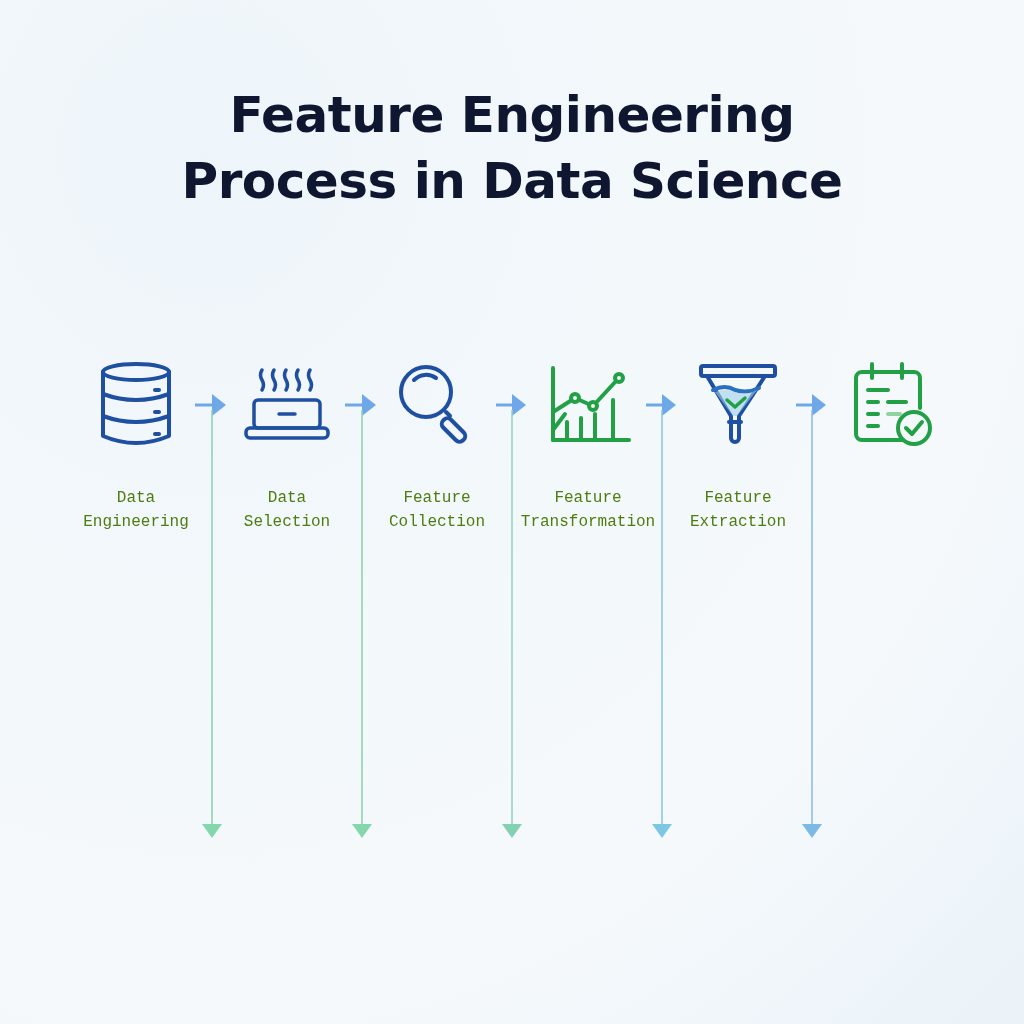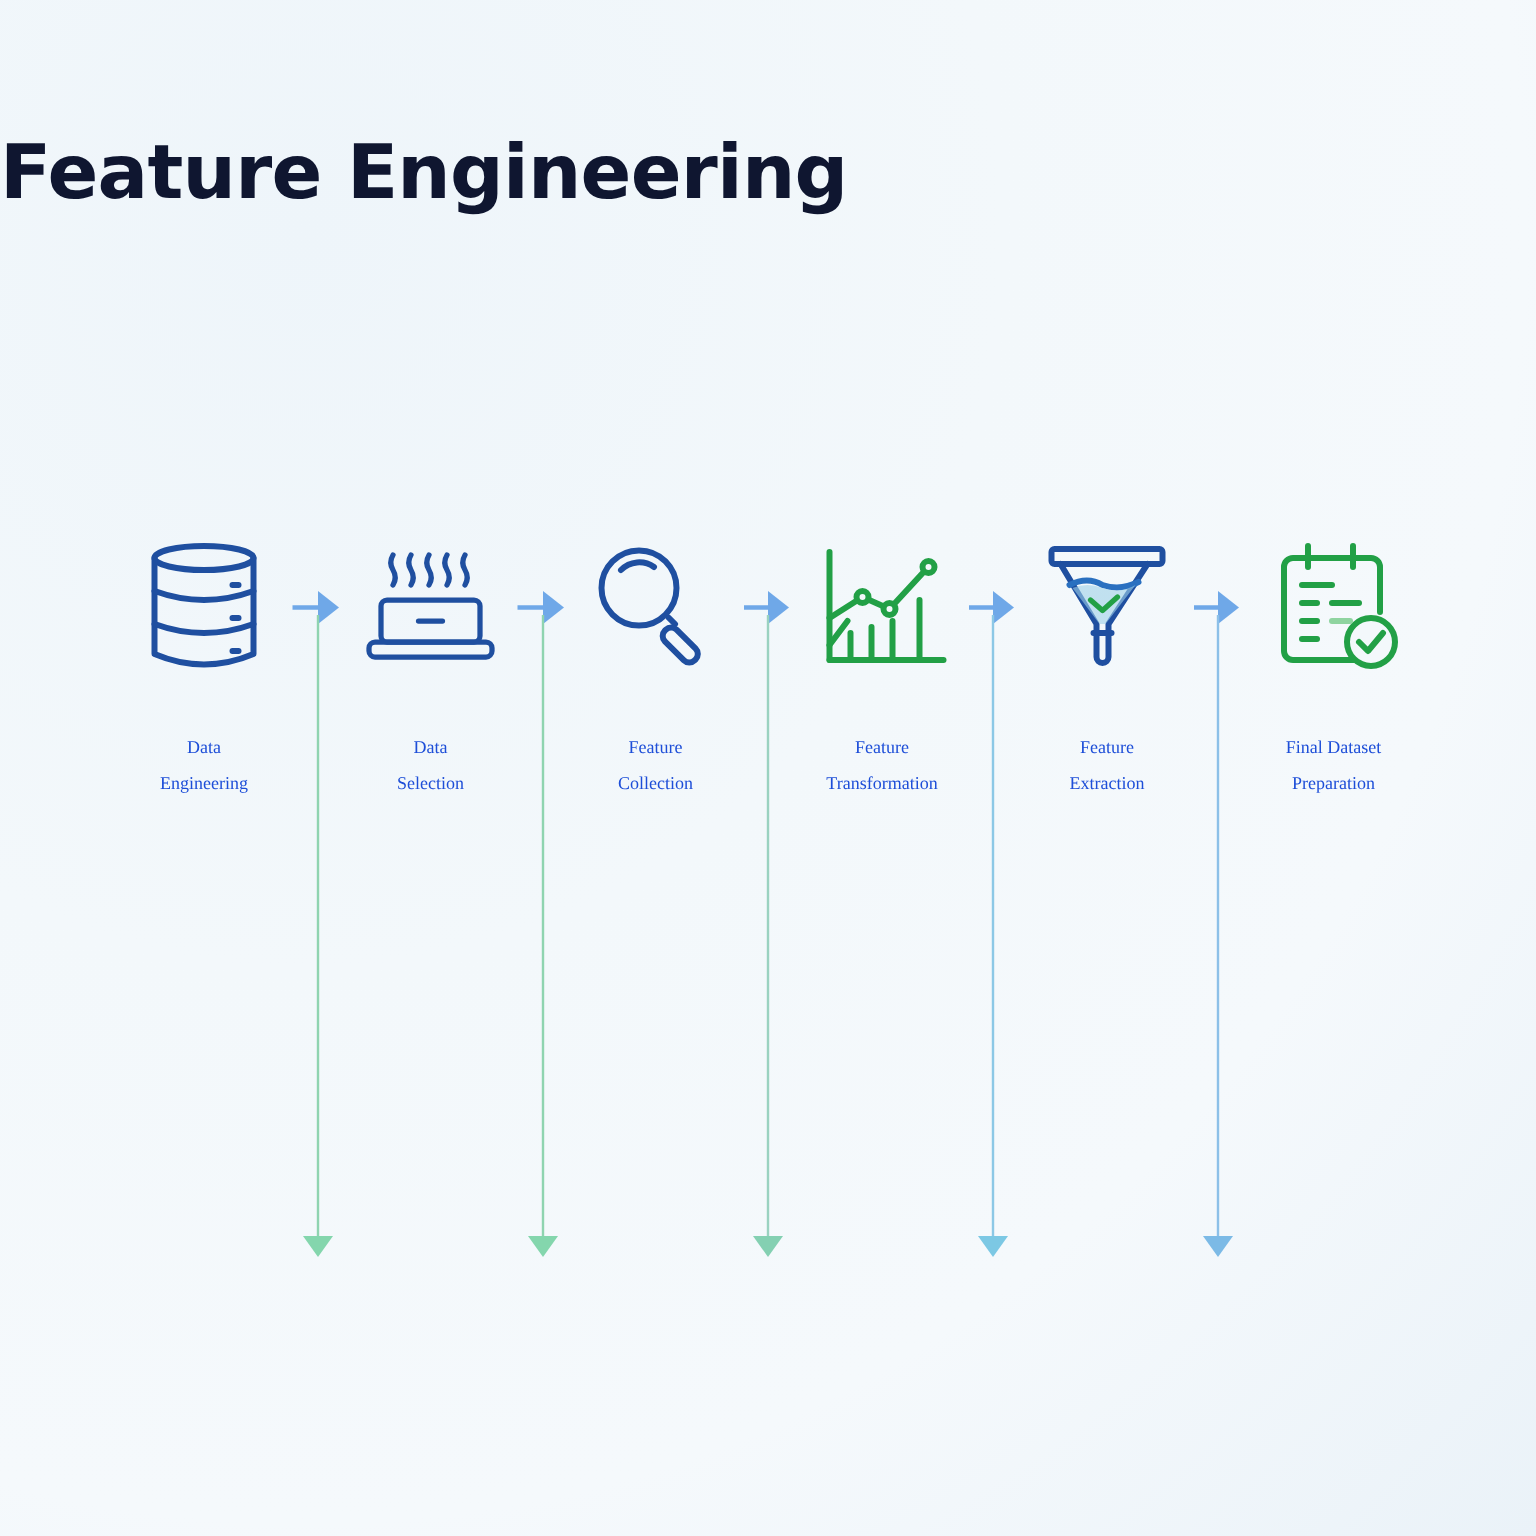--- a/index.html
+++ b/index.html
@@ -2,40 +2,41 @@
 <html><head>
 <meta charset="utf-8">
 <style>
   html, body { margin:0; padding:0; }
   body {
     width:1024px; height:1024px; overflow:hidden; position:relative;
     background: radial-gradient(ellipse at 20% 15%, #eef5fa 0%, #f3f8fb 40%, #f5f9fc 70%, #eaf2f8 100%);
     font-family: "Liberation Sans", sans-serif;
   }
   .title {
-    position:absolute; top:82px; left:0; width:1024px; text-align:left;
+    position:absolute; top:82px; left:0; width:1024px; text-align:center;
     color:#0f1630; font-family:"DejaVu Sans", sans-serif; font-weight:bold;
     font-size:50px; line-height:66px; letter-spacing:-0.5px;
   }
   .title div { margin:0; }
   .step {
     position:absolute; top:360px; width:150px; text-align:center;
   }
   .step .icon { width:90px; height:90px; margin:0 auto; display:block; }
   .step .label {
-    margin-top:36px; font-family:Liberation Serif, serif; font-size:12px;
-    line-height:24px; color:#1d4ed8;
+    margin-top:36px; font-family:Liberation Mono, monospace; font-size:16px;
+    line-height:24px; color:#4d7c0f;
   }
   .connector { position:absolute; top:0; left:0; }
 </style>
 </head>
 <body>
 
 <div class="title">
   <div>Feature Engineering</div>
+  <div>Process in Data Science</div>
 </div>
 
 <svg class="connector" width="1024" height="1024">
   <g>
     <line x1="195" y1="405" x2="214" y2="405" stroke="#6fa8e8" stroke-width="3"></line>
     <polygon points="212,394 226,405 212,416" fill="#6fa8e8"></polygon>
     <line x1="212" y1="410" x2="212" y2="826" stroke="#8fd4b0" stroke-width="1.6"></line>
     <polygon points="202,824 222,824 212,838" fill="#84d6ad"></polygon>
   </g>
   <g>
@@ -166,17 +167,13 @@
       <line x1="24" y1="30" x2="44" y2="30"></line>
       <line x1="24" y1="42" x2="34" y2="42"></line>
       <line x1="44" y1="42" x2="62" y2="42"></line>
       <line x1="24" y1="54" x2="34" y2="54"></line>
       <line x1="24" y1="66" x2="34" y2="66"></line>
       <circle cx="70" cy="68" r="16" fill="#f3f8fb"></circle>
       <polyline points="62,68 68,74 78,62"></polyline>
     </g>
     <line x1="44" y1="54" x2="56" y2="54" stroke="#8fd4a0" stroke-width="4" stroke-linecap="round"></line>
   </svg>
-  <div class="label">
-    <div>Final Dataset</div>
-    <div>Preparation</div>
-  </div>
 </div>
 
 </body></html>

